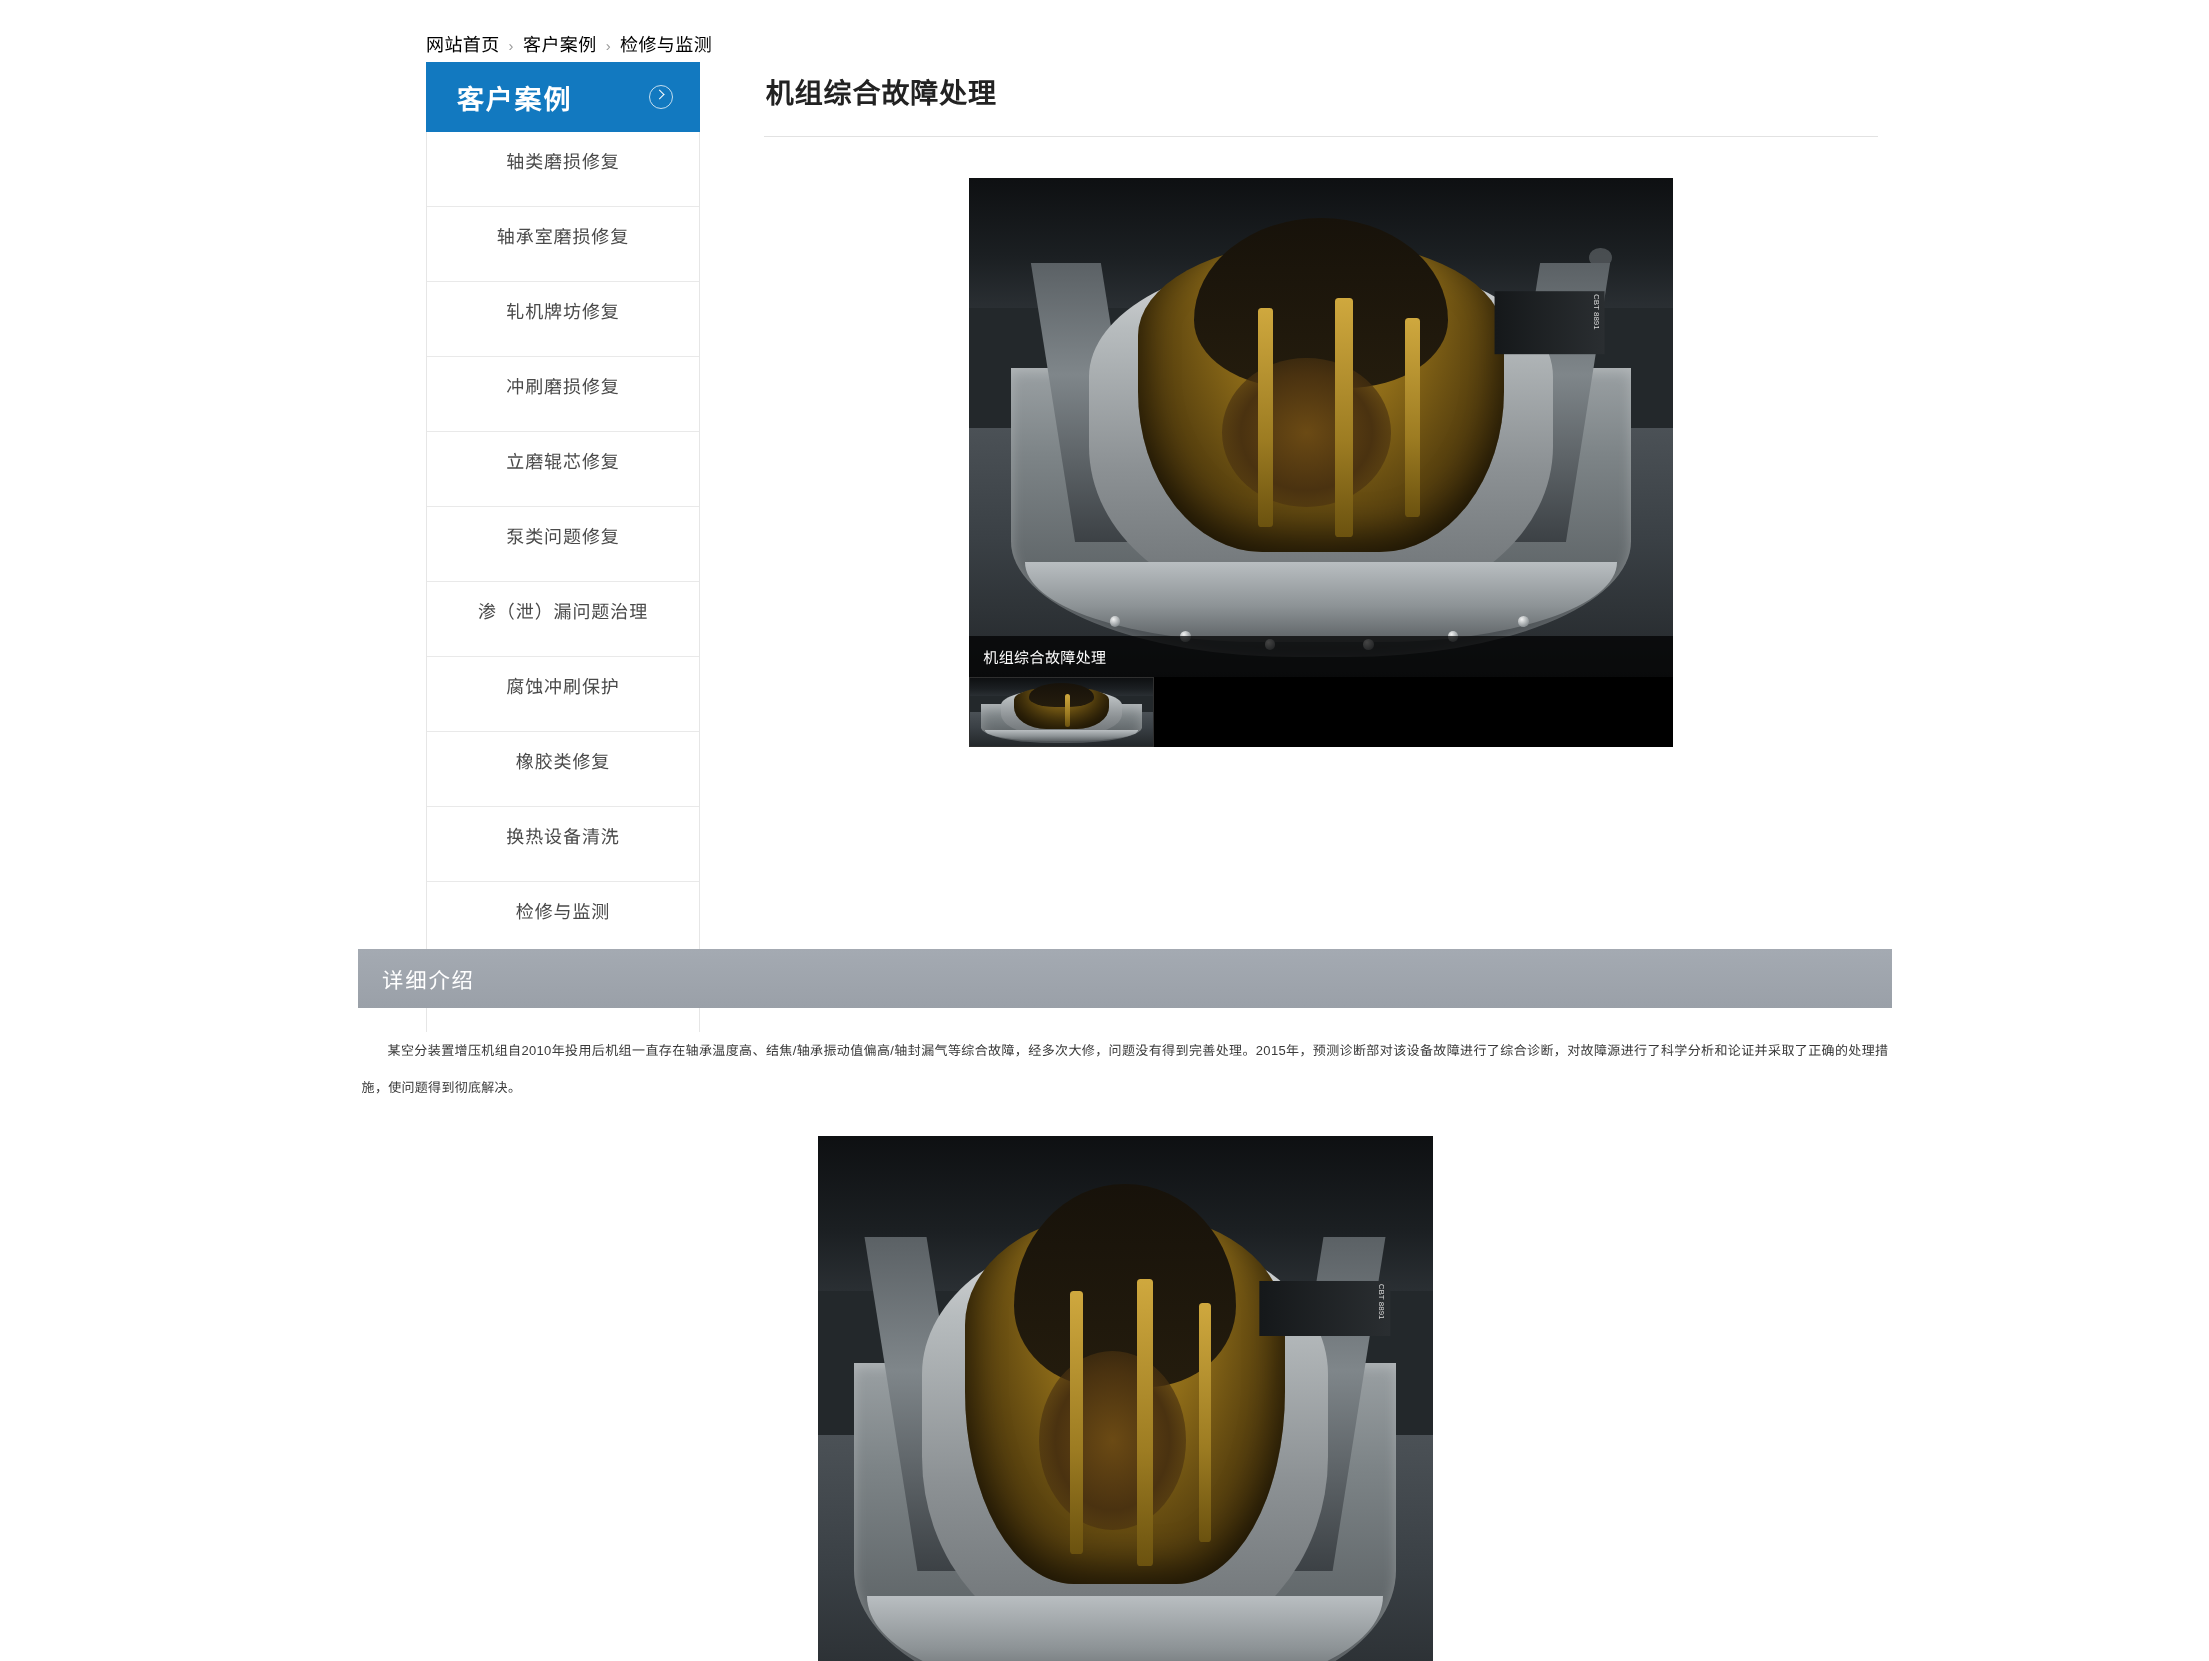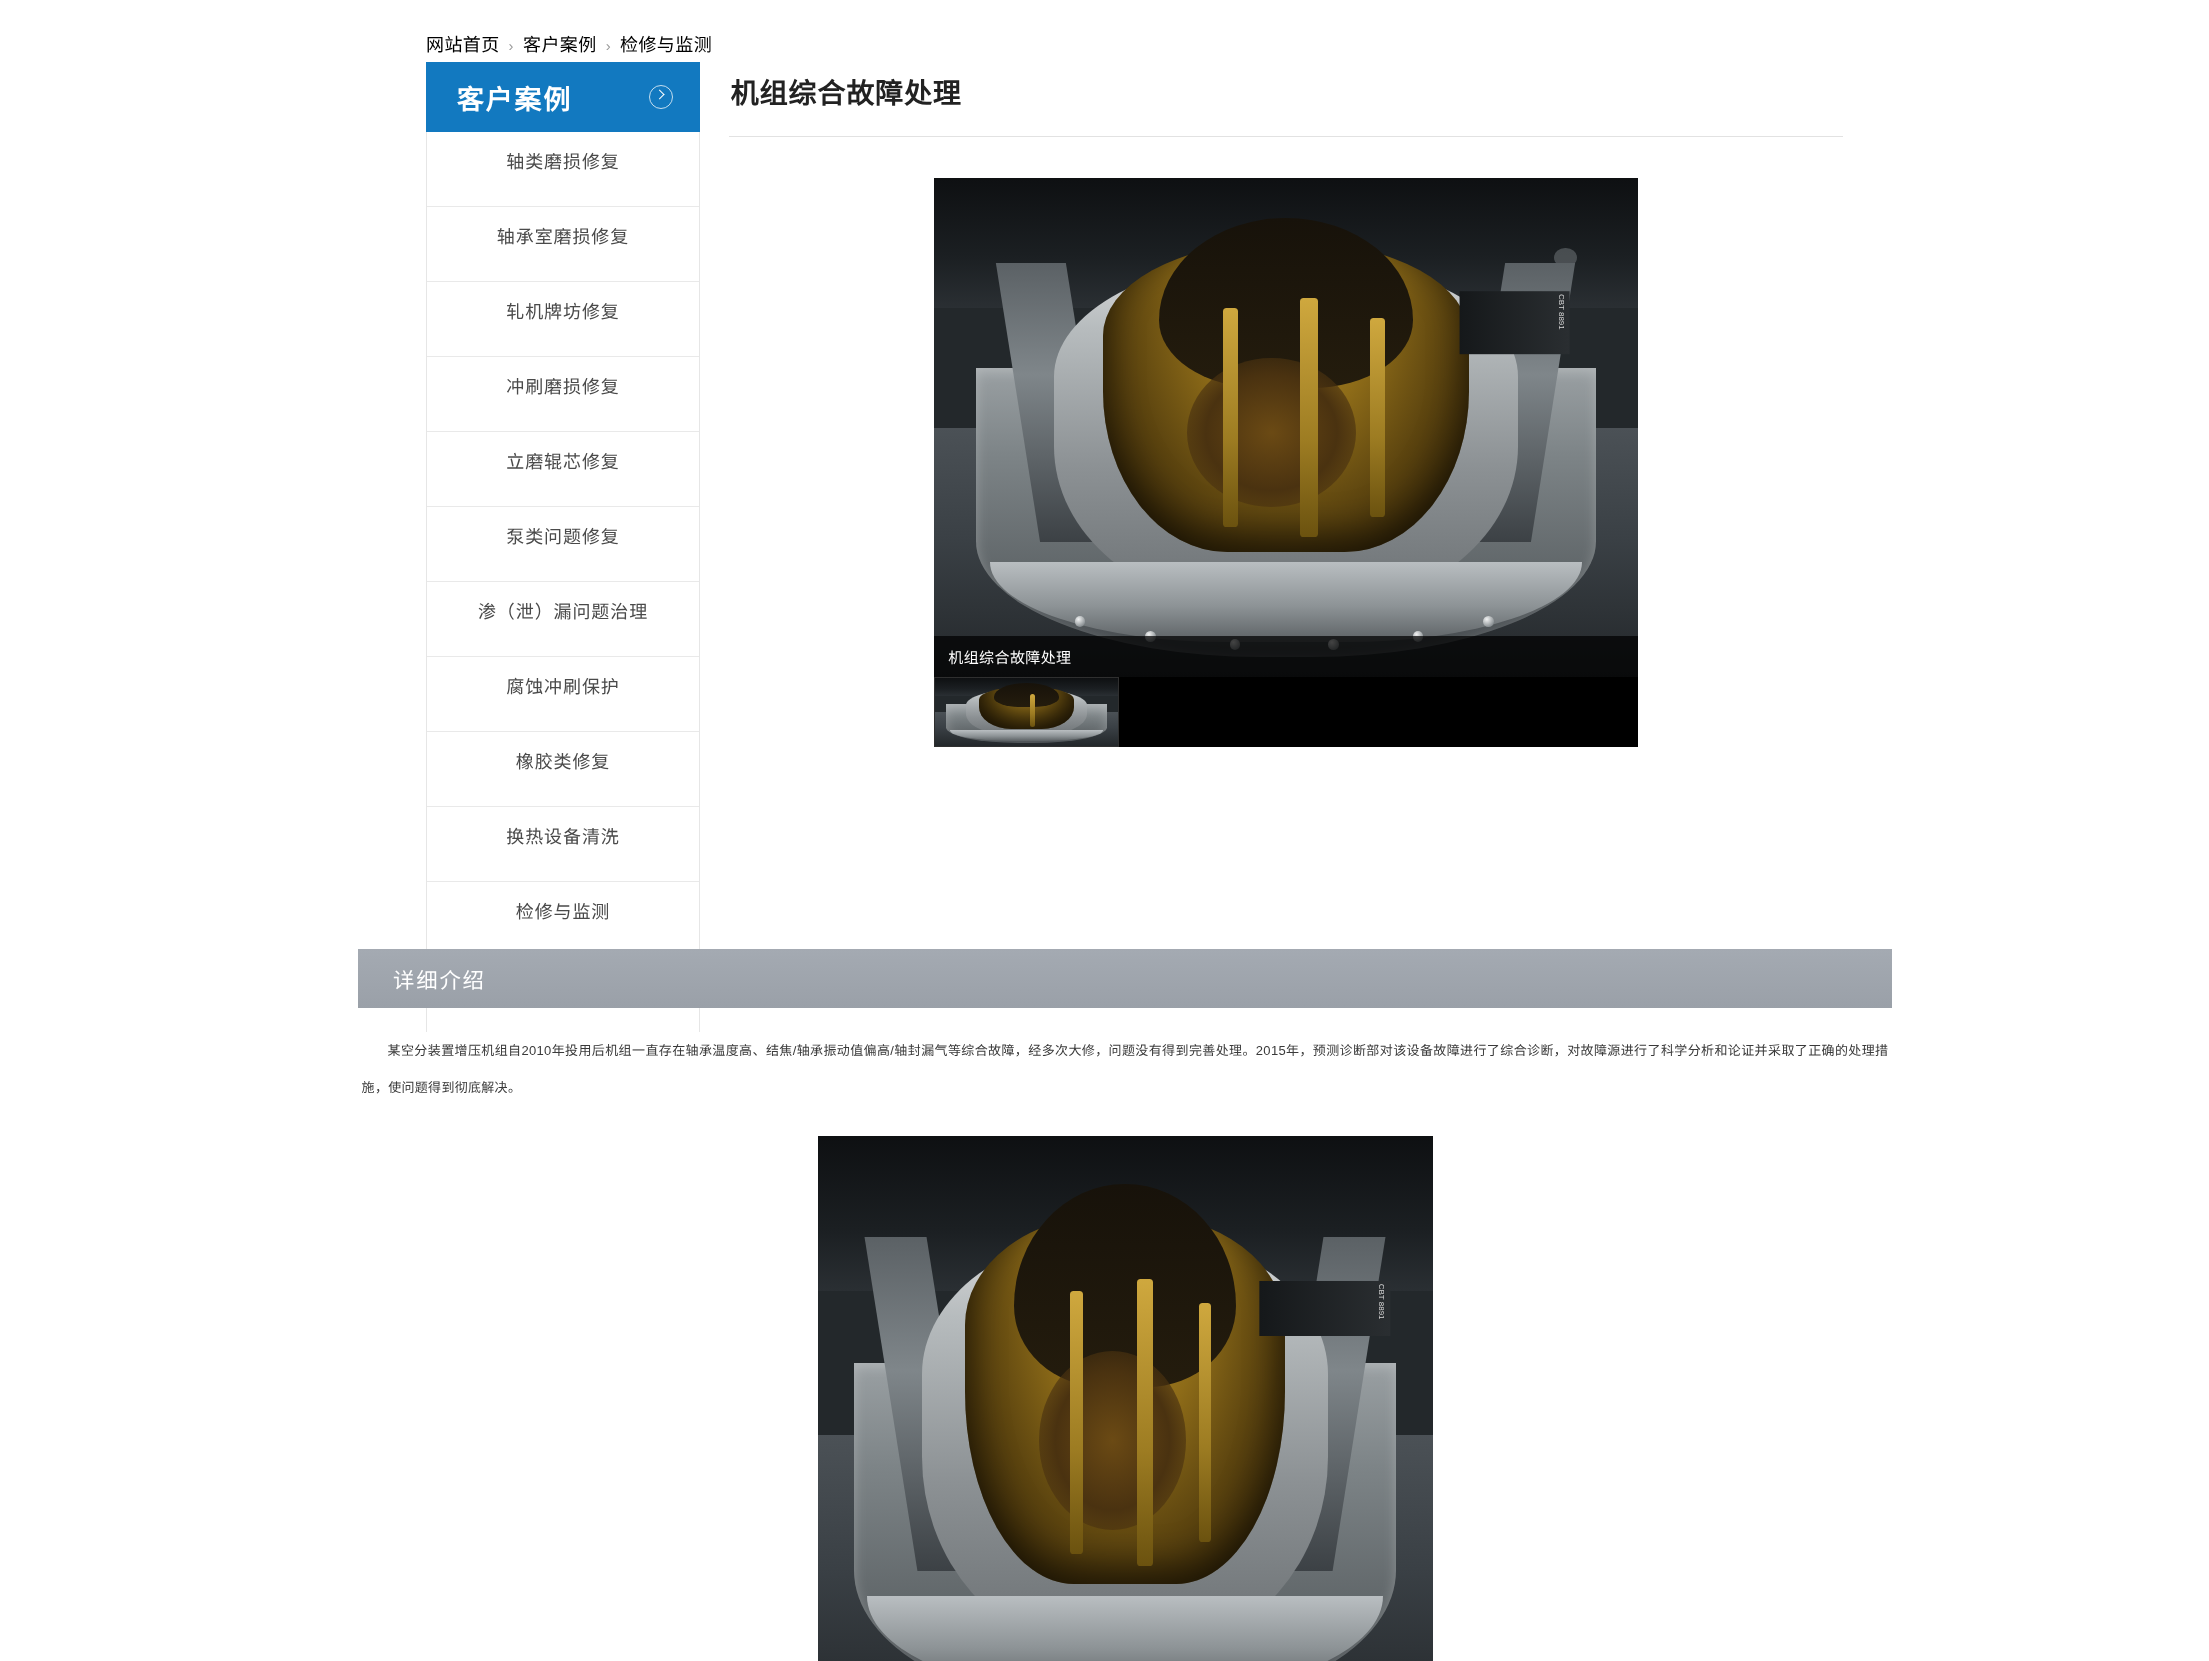--- a/index.html
+++ b/index.html
@@ -102,21 +102,21 @@
     color: #4a4a4a;
     letter-spacing: 0.9px;
     cursor: pointer;
     background: #fff;
   }
   .sidebar-list li:last-child { border-bottom: none; font-weight: bold; }
 
   
   .main {
     position: absolute;
-    left: 729px;
+    left: 764px;
     top: 0;
     width: 1114px;
   }
   .main-title {
     font-size: 28px;
     font-weight: bold;
     color: #222;
     letter-spacing: 0.9px;
     padding: 9px 0 25px 1.8px;
     border-bottom: 0.9px solid #e2e2e2;
@@ -286,21 +286,21 @@
     position: absolute;
     left: 358px;
     top: 887px;
     width: 1534px;
   }
   .detail-bar {
     height: 59px;
     background: linear-gradient(180deg,#a4aab2 0%, #9aa0a8 100%);
     display: flex;
     align-items: center;
-    padding-left: 35px;
+    padding-left: 24px;
     color: #ffffff;
     font-size: 21.4px;
     letter-spacing: 1.8px;
   }
   .detail-body {
     padding: 24px 3.6px 0 3.6px;
     font-size: 13px;
     line-height: 37px;
     color: #3a3a3a;
     text-align: justify;

